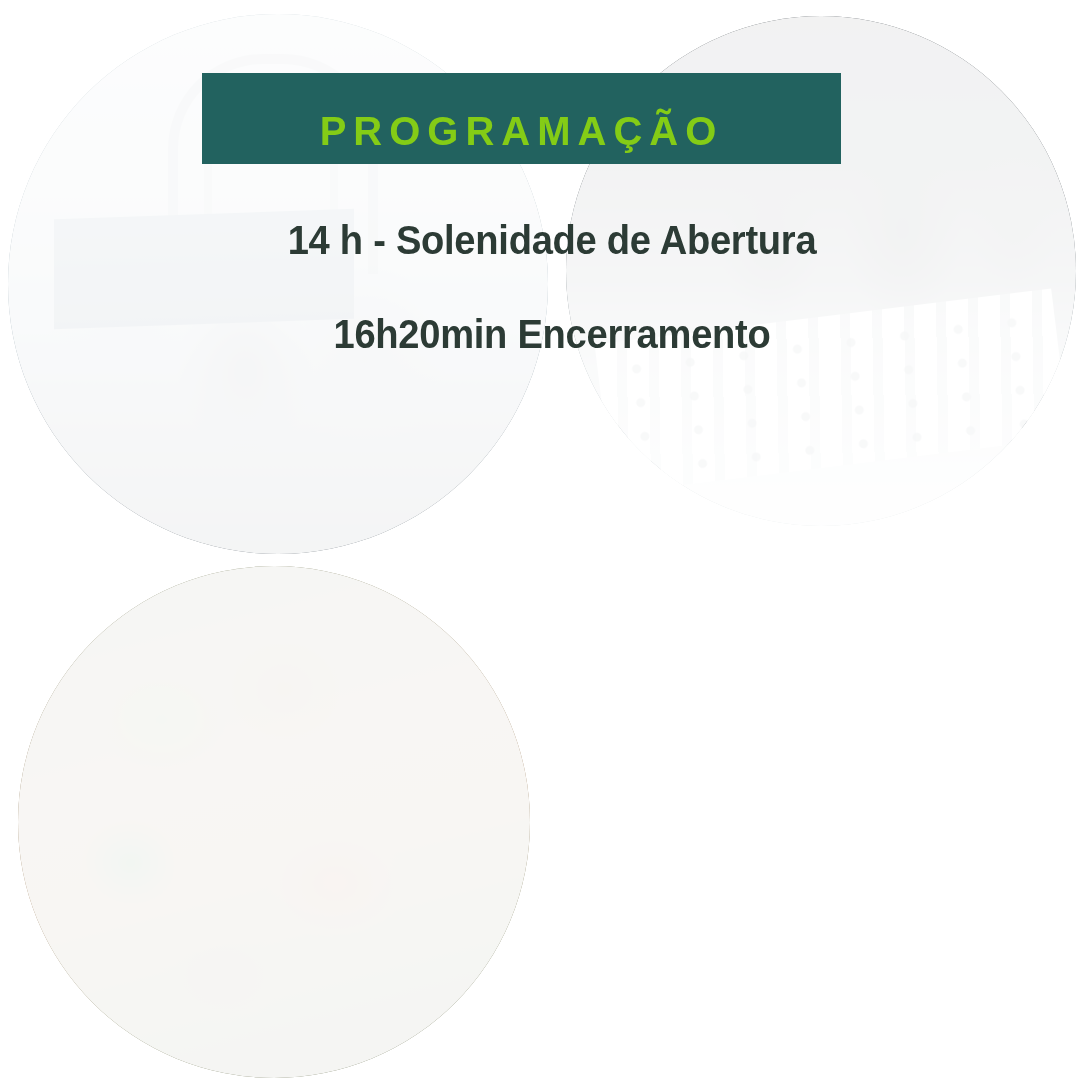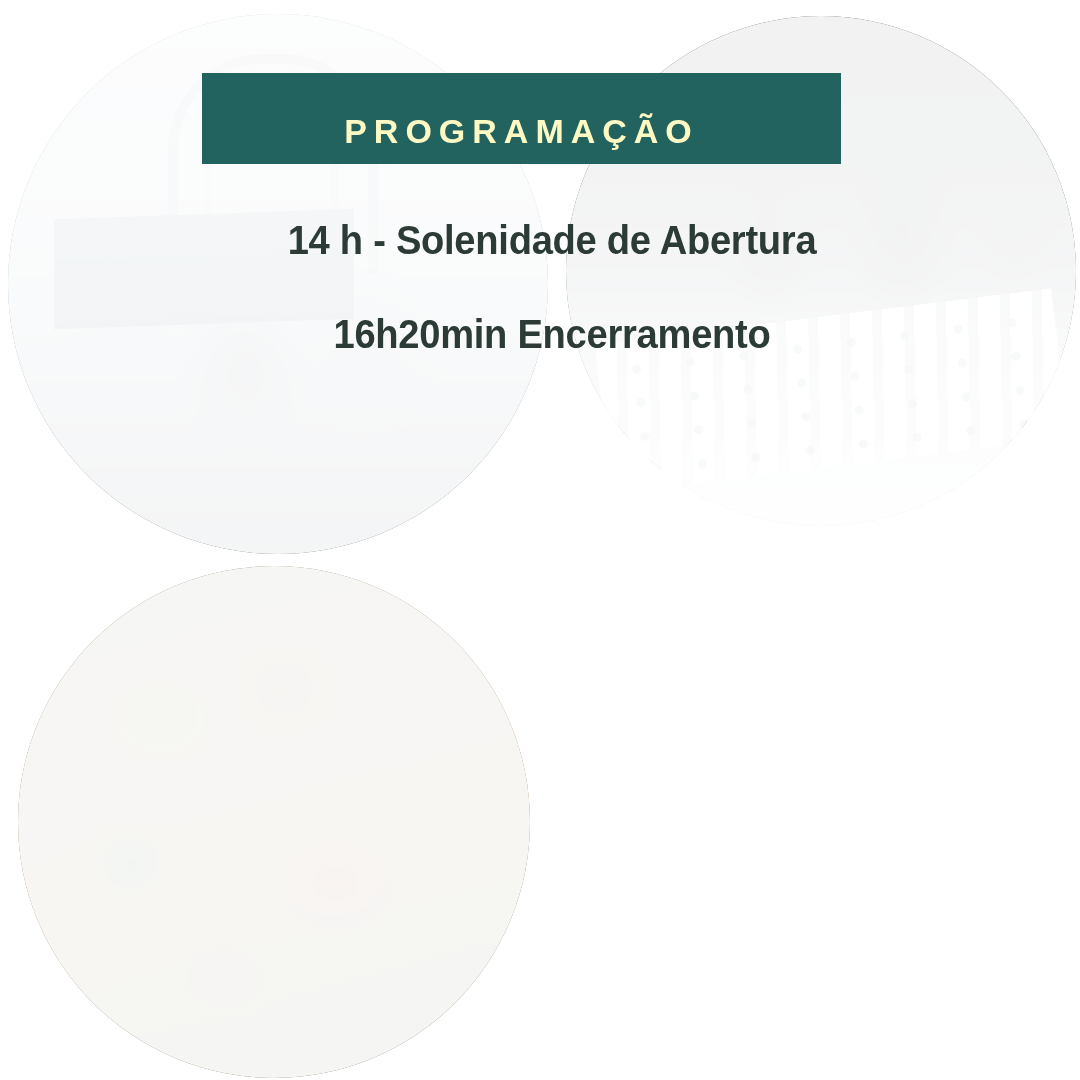--- a/index.html
+++ b/index.html
@@ -121,23 +121,23 @@
   #title-banner {
     position: absolute;
     left: 202px; top: 73px;
     width: 639px; height: 91px;
     background: #22625f;
     display: flex;
     align-items: center;
     justify-content: center;
   }
   #title-banner .title-text {
-    color: #fef9c3;
+    color: #84cc16;
     font-family: "Liberation Sans", sans-serif;
-    font-size: 34px;
+    font-size: 40px;
     font-weight: bold;
     letter-spacing: 7px;
     line-height: 1;
     white-space: nowrap;
     margin-top: 24px;
   }
 
   
   #schedule {
     position: absolute;

